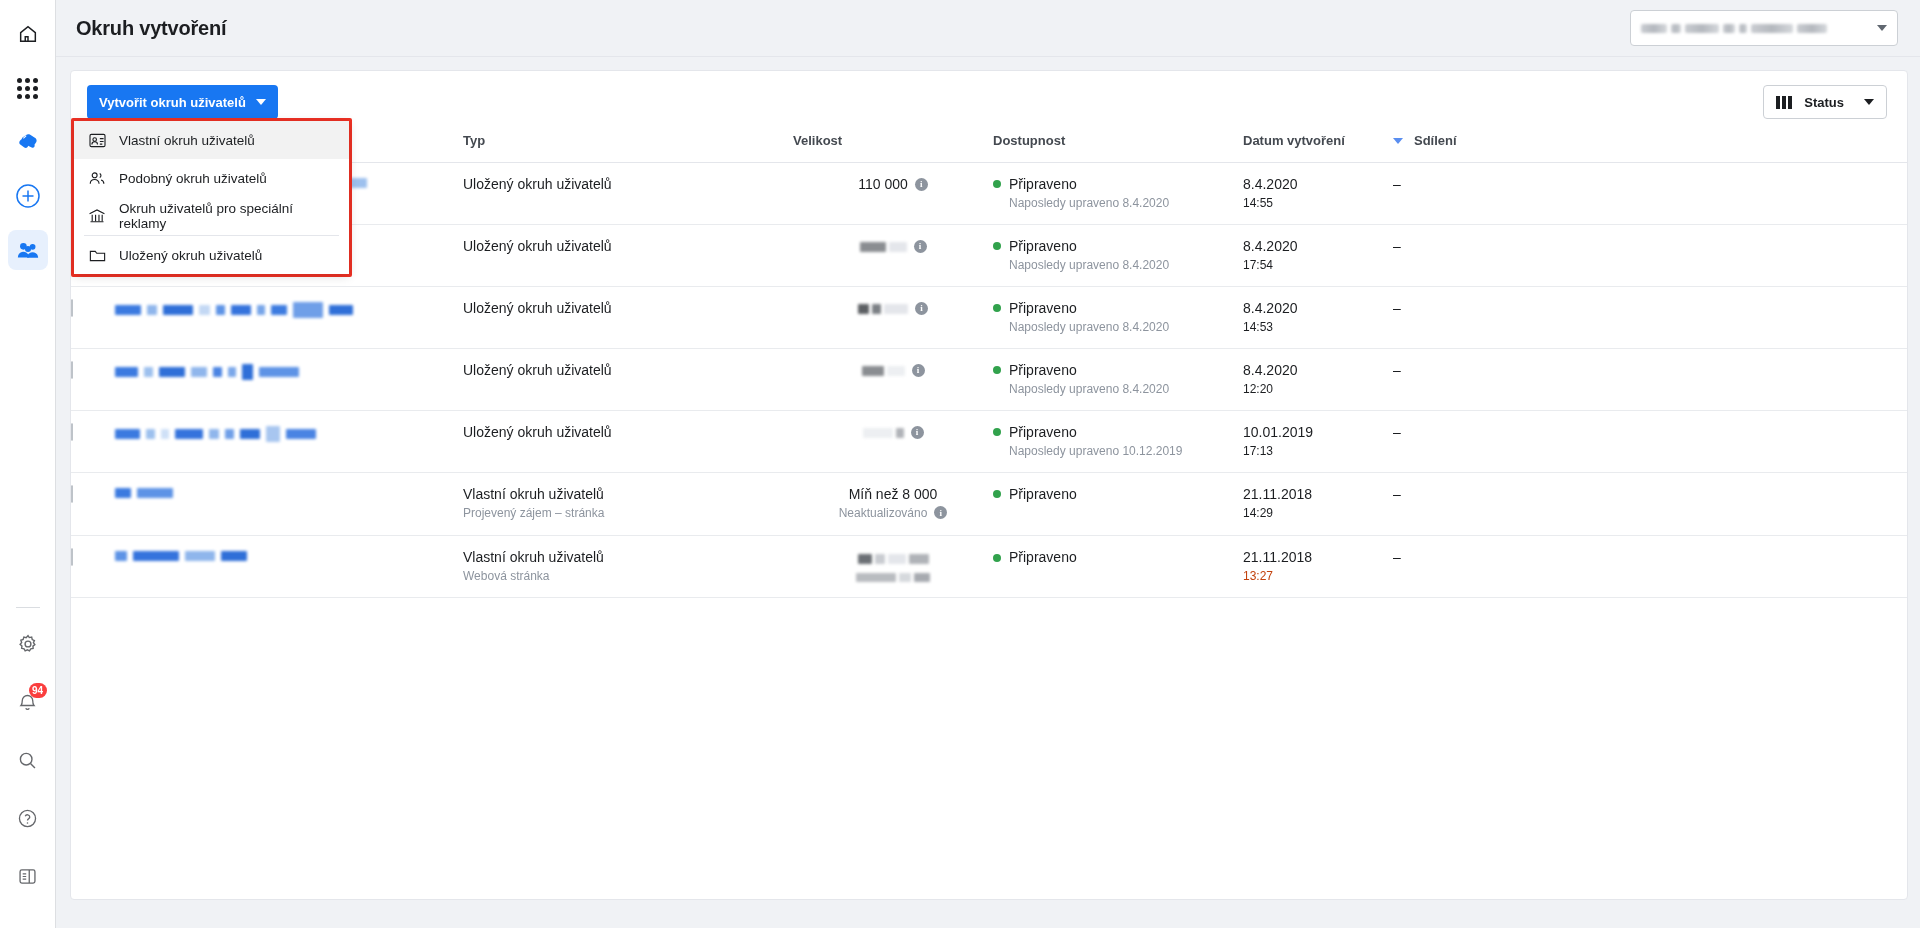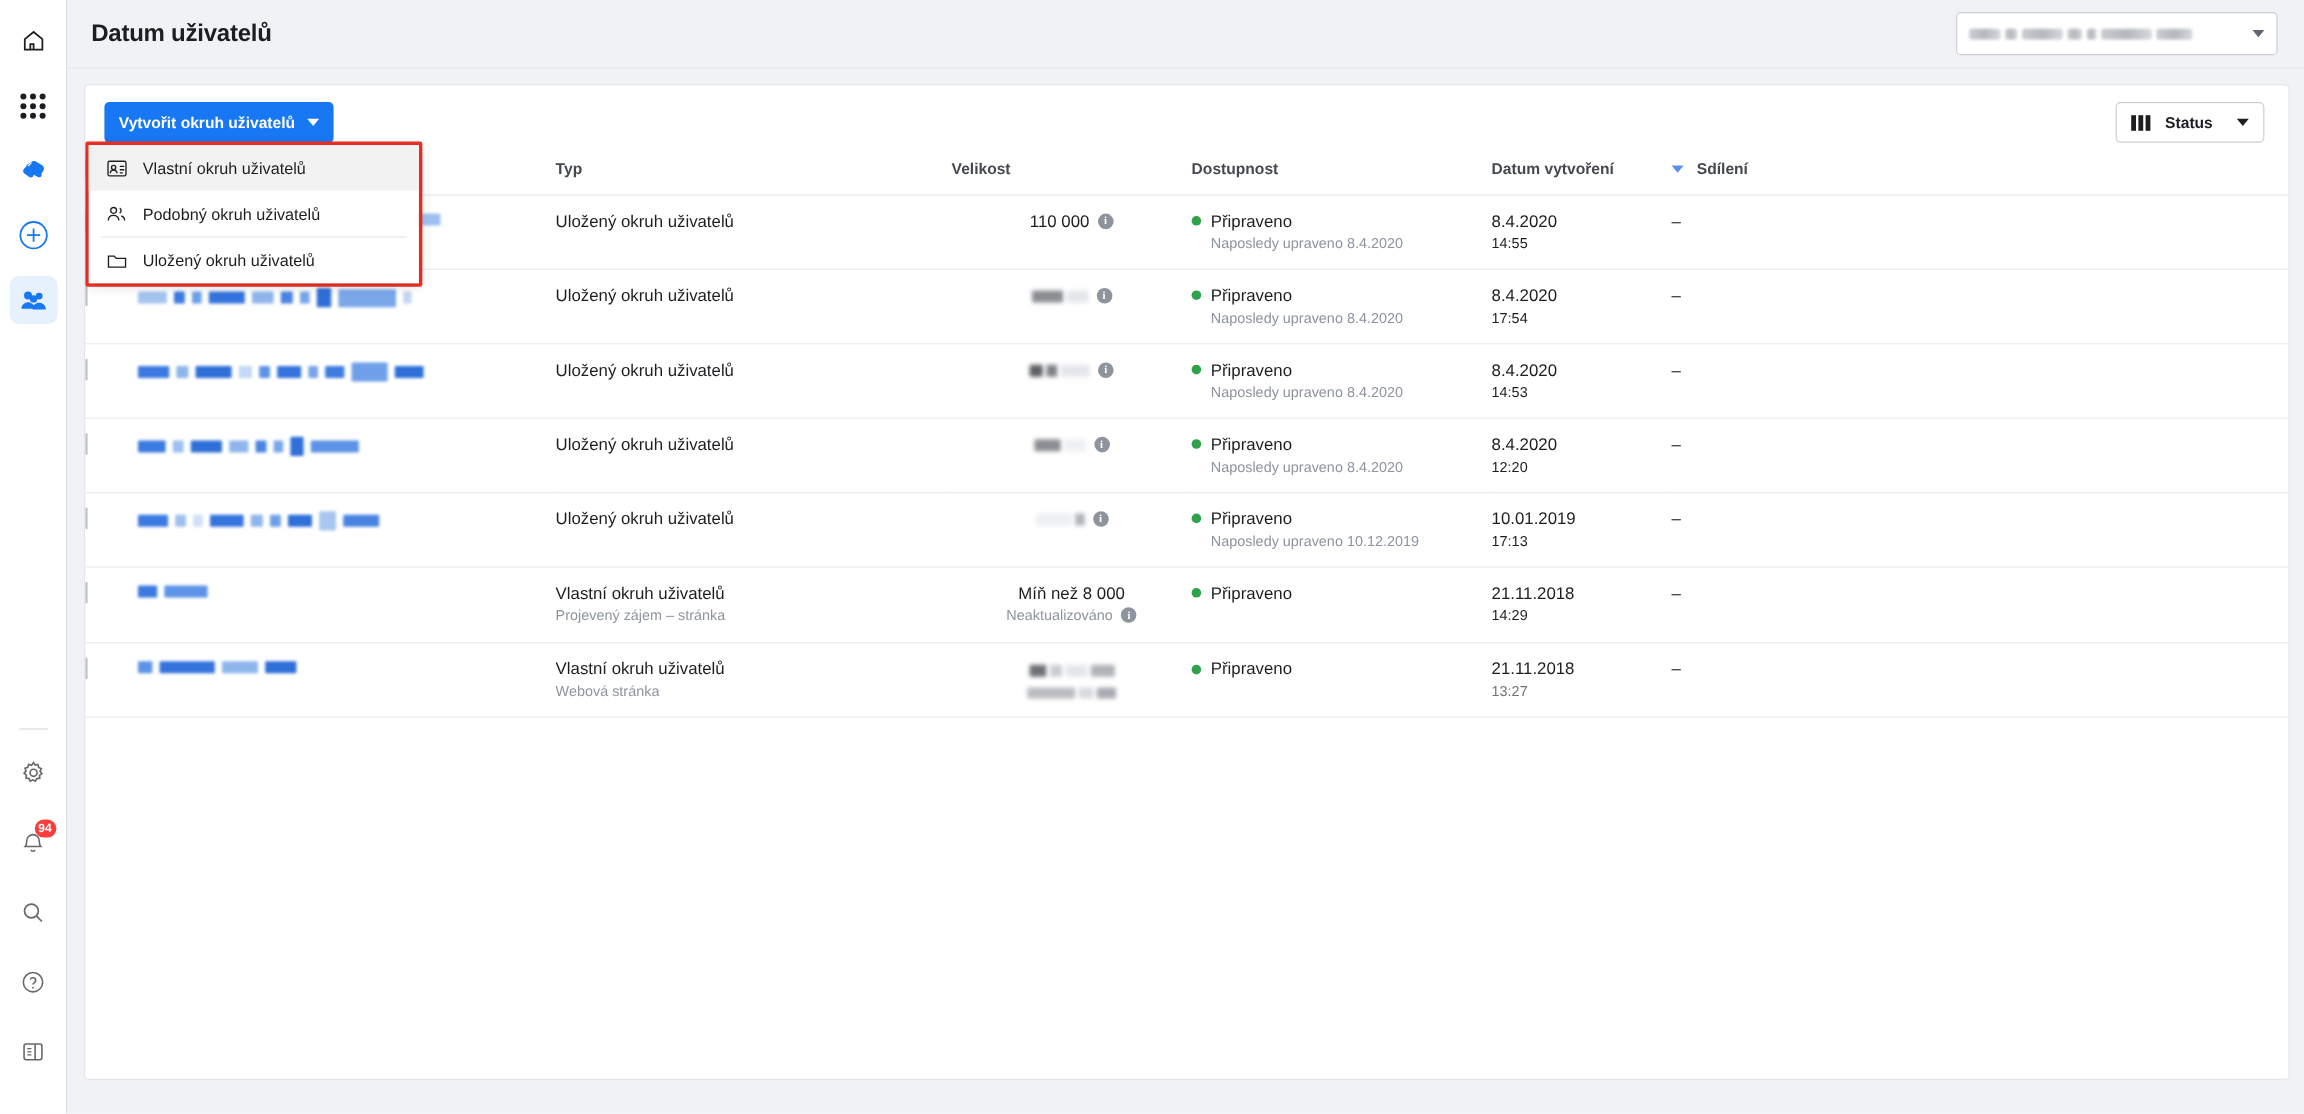--- a/index.html
+++ b/index.html
@@ -320,21 +320,21 @@
       <svg width="21" height="21" viewBox="0 0 24 24" fill="none" stroke="#65676b" stroke-width="1.5">
         <rect x="3.5" y="4.5" width="17" height="15" rx="2"></rect>
         <path d="M14 4.5 v15"></path>
         <path d="M6.5 9 h4 M6.5 12 h4 M6.5 15 h4" stroke-width="1.2"></path>
       </svg>
     </div>
   </div>
 </div>
 
 <div class="topbar">
-  <div class="page-title">Datum uživatelů</div>
+  <div class="page-title">Okruh vytvoření</div>
   <div class="topbar-right">
     <div class="acct-select">
       <span class="blur-line">
         <span class="bl" style="width:26px"></span>
         <span class="bl" style="width:10px"></span>
         <span class="bl" style="width:34px"></span>
         <span class="bl" style="width:12px"></span>
         <span class="bl" style="width:8px"></span>
         <span class="bl" style="width:42px"></span>
         <span class="bl" style="width:30px"></span>
@@ -382,20 +382,30 @@
             <svg width="18" height="15" viewBox="0 0 19 16" fill="none" stroke="#1c1e21" stroke-width="1.2">
               <circle cx="7" cy="4.6" r="2.6"></circle>
               <path d="M2.3 13.6 c0-3 2.2-4.5 4.7-4.5 s4.7 1.5 4.7 4.5"></path>
               <path d="M12.4 2.6 a2.5 2.5 0 0 1 0 4.4"></path>
               <path d="M13.8 9.6 c1.9 .5 3 2 3 4"></path>
             </svg>
           </span>
           <span>Podobný okruh uživatelů</span>
         </div>
 
+        <div class="menu-item">
+          <span class="mi-icon">
+            <svg width="18" height="16" viewBox="0 0 19 17" fill="none" stroke="#1c1e21" stroke-width="1.2">
+              <path d="M1.6 6.2 L9.5 2 L17.4 6.2"></path>
+              <path d="M2.6 14.6 h13.8"></path>
+              <path d="M4.4 7.2 v7 M8 7.2 v7 M11.6 7.2 v7 M15 7.2 v7"></path>
+            </svg>
+          </span>
+          <span>Okruh uživatelů pro speciální reklamy</span>
+        </div>
 
         <div class="menu-sep"></div>
 
         <div class="menu-item">
           <span class="mi-icon">
             <svg width="17" height="15" viewBox="0 0 18 16" fill="none" stroke="#1c1e21" stroke-width="1.2">
               <path d="M1.4 13.4 V3.6 h5.2 l1.6 2 h8.4 v7.8 z"></path>
             </svg>
           </span>
           <span>Uložený okruh uživatelů</span>
@@ -656,21 +666,21 @@
                   <span class="sbk" style="width:12px;height:9px;background:#d6d9dd"></span>
                   <span class="sbk" style="width:16px;height:9px;background:#a7aab0"></span>
                 </span>
               </span>
             </td>
             <td>
               <span class="dot-ready"></span><span>Připraveno</span>
             </td>
             <td>
               <span>21.11.2018</span>
-              <span class="sub" style="color:#737373">13:27</span>
+              <span class="sub" style="color:#c2410c">13:27</span>
             </td>
             <td>–</td>
           </tr>
 
         </tbody>
       </table>
     </div>
   </div>
 </div>
 

